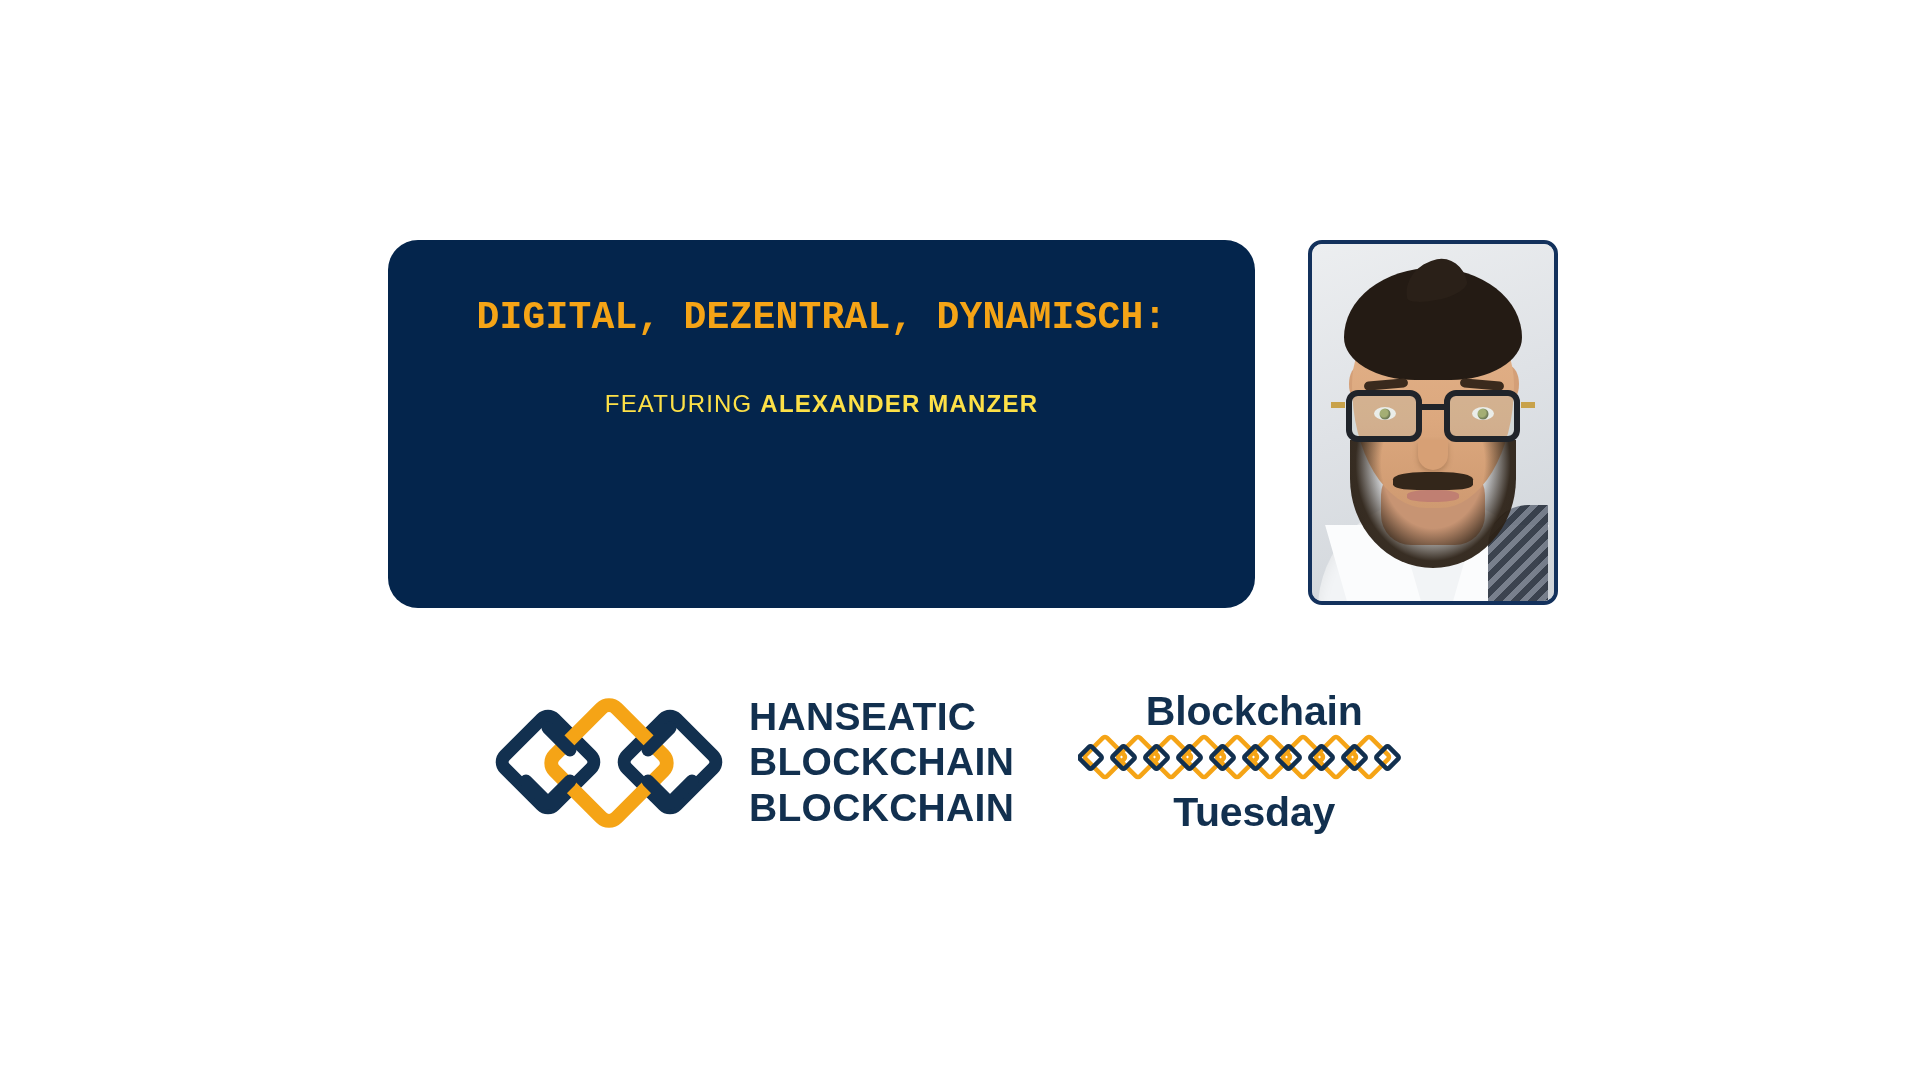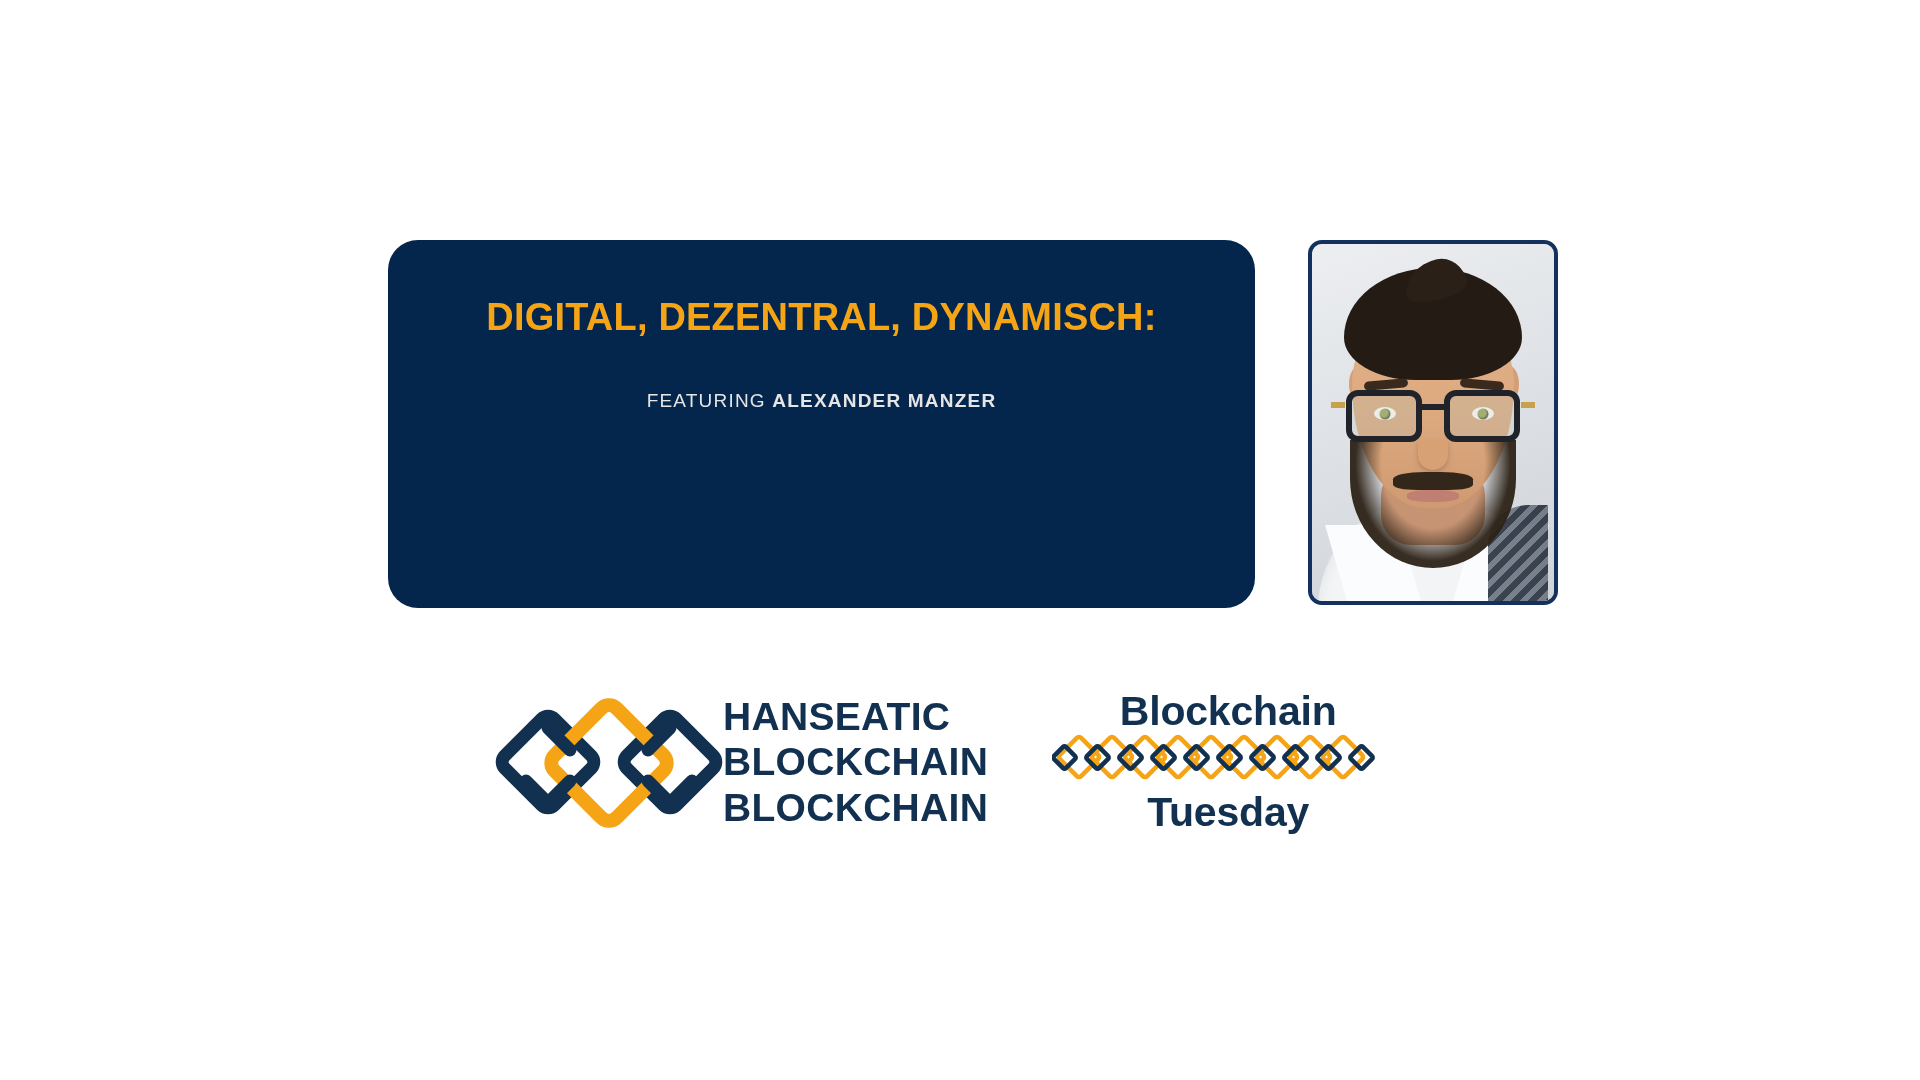--- a/index.html
+++ b/index.html
@@ -49,38 +49,39 @@
 
   .title-main {
     color: #f5a416;
     font-size: 38px;
     font-weight: bold;
     letter-spacing: 0.2px;
     line-height: 1.15;
     text-align: right;
     margin: 0;
     white-space: nowrap;
+    font-family: Liberation Mono, monospace;
   }
 
   .title-sub {
     color: #f5a416;
     font-size: 30px;
     font-weight: bold;
     letter-spacing: 0.2px;
     line-height: 1.28;
     text-align: center;
     margin: 0;
     margin-top: 48px;
   }
   .title-sub .sub-line { display: block; }
 
   .featuring {
     margin-top: 50px;
-    color: #e5e5e5;
-    font-size: 19px;
+    color: #fde047;
+    font-size: 24px;
     letter-spacing: 1.2px;
     text-align: center;
     font-weight: normal;
   }
   .featuring .speaker-name {
     font-weight: bold;
     letter-spacing: 1.2px;
   }
 
   
@@ -307,20 +308,21 @@
     display: flex;
     flex-direction: row;
     align-items: center;
     gap: 36px;
   }
 
   .hbi-logo {
     display: flex;
     flex-direction: row;
     align-items: center;
+    gap: 26px;
   }
   .hbi-mark { width: 228px; height: 150px; flex: 0 0 auto; }
   .hbi-text {
     color: #12304f;
     font-size: 39px;
     font-weight: bold;
     line-height: 1.16;
     letter-spacing: 0.3px;
   }
   .hbi-text .hbi-line { display: block; }

